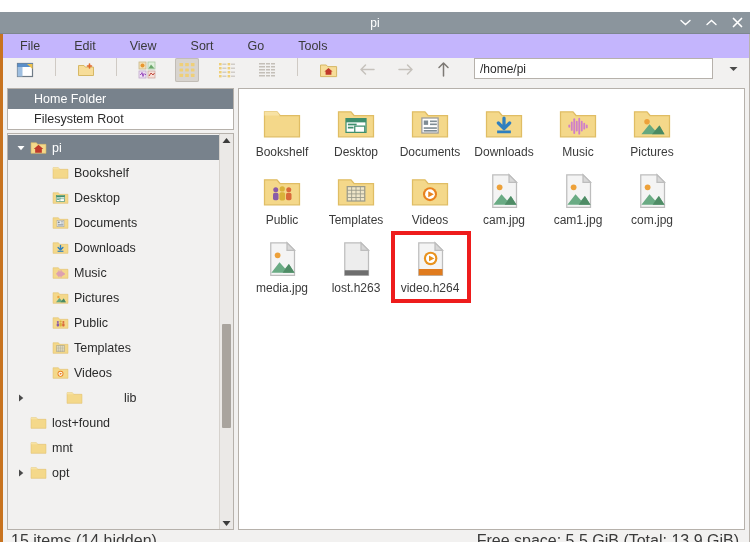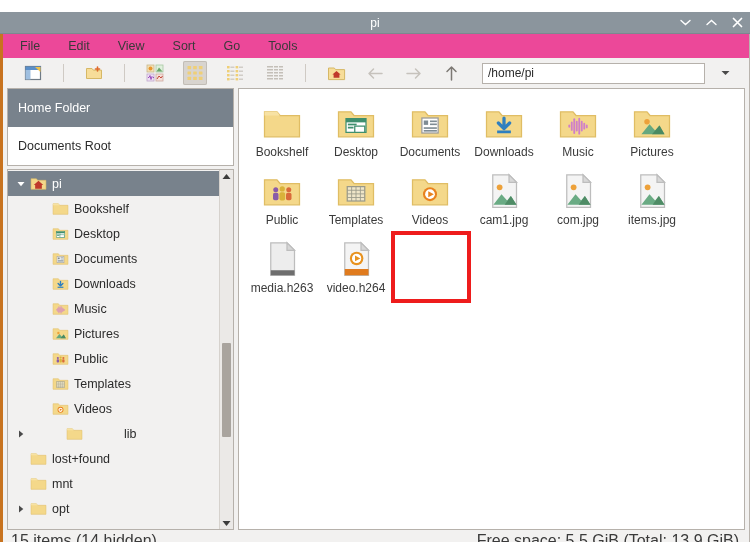--- a/index.html
+++ b/index.html
@@ -41,30 +41,30 @@
     flex:1;display:flex;flex-direction:column;
     border-left:3px solid #c8731f;
     border-right:1px solid #b9b4ae;
     border-bottom:2px solid #b9b4ae;
     box-sizing:border-box;
     background:#f2f1f0;
   }
   
   .menubar{
     height:24px;min-height:24px;display:flex;align-items:center;
-    padding-left:8px;gap:10px;
-    background:#ec4899;
+    padding-left:8px;gap:16px;
+    background:#c4b5fd;
   }
   .menuitem{
     font-size:12.5px;color:#3a3a3a;padding:2px 9px;border-radius:2px;cursor:default;
   }
   
   .toolbar{
-    height:30px;min-height:30px;display:flex;align-items:center;
-    padding:0 16px;gap:12px;background:#f2f1f0;
+    height:30px;min-height:30px;display:flex;
+    padding:0 8px;gap:12px;background:#f2f1f0;
   }
   .tbtn{
     width:24px;height:24px;display:flex;align-items:center;justify-content:center;
     border-radius:2px;cursor:default;margin:0 2px;
   }
   .tbtn.active{background:#d8d4cf;box-shadow:inset 0 0 0 1px #c2bdb6;}
   .tsep{width:1px;height:18px;background:#cfcac4;margin:0 4px;}
   .navbtn{
     width:22px;height:22px;display:flex;align-items:center;justify-content:center;
     cursor:default;margin:0 2px;
@@ -81,21 +81,21 @@
   
   .split{flex:1;display:flex;min-height:0;padding:0 4px 0 4px;gap:4px;box-sizing:border-box;}
   
   .sidebar{
     width:227px;min-width:227px;display:flex;flex-direction:column;gap:3px;min-height:0;
   }
   .places{
     background:#ffffff;border:1px solid #b6b1ab;box-sizing:border-box;
   }
   .placerow{
-    height:38px;display:flex;align-items:center;padding-left:10px;
+    height:20px;display:flex;align-items:center;padding-left:26px;
     font-size:12.5px;color:#2b2b2b;cursor:default;box-sizing:border-box;text-align:right;
   }
   .placerow.sel{background:#78828c;color:#ffffff;}
   .tree{
     flex:1;background:#f2f1f0;border:1px solid #b6b1ab;box-sizing:border-box;
     position:relative;overflow:hidden;display:flex;
   }
   .treeinner{flex:1;padding-top:1px;overflow:hidden;}
   .trow{
     height:25px;display:flex;align-items:center;font-size:12.5px;color:#2b2b2b;
@@ -316,21 +316,21 @@
 
     <div class="split">
 
       <div class="sidebar">
 
         <div class="places">
           <div class="placerow sel">
             <span>Home Folder</span>
           </div>
           <div class="placerow">
-            <span>Documents Root</span>
+            <span>Filesystem Root</span>
           </div>
         </div>
 
         <div class="tree">
           <div class="treeinner" id="tree-rows">
               <div class="trow sel" style="padding-left: 6px;">
                 <span class="twist">
                   <svg width="8" height="6" viewBox="0 0 8 6">
                     <path d="M0.5 1 L7.5 1 L4 5.3 Z" fill="#ffffff"></path>
                   </svg>
@@ -662,55 +662,67 @@
             <div class="cell">
               <div class="ic">
                 <svg viewBox="0 0 32 32" width="40" height="40">
                   <path d="M7 3 h13 l6 6 v20 h-19 Z" fill="#f4f4f4" stroke="#bdbdbd" stroke-width="1"></path>
                   <path d="M20 3 v6 h6 Z" fill="#d8d8d8" stroke="#bdbdbd" stroke-width="1"></path>
                   <circle cx="12.5" cy="13" r="2.3" fill="#eda13a"></circle>
                   <path d="M7.5 27 L14 18.5 L18.5 23.5 L21.5 20 L26 27 Z" fill="#6aab84"></path>
                   <path d="M16.5 27 L21.5 20 L26 27 Z" fill="#4f8c66"></path>
                 </svg>
               </div>
-              <div class="lbl">cam1.jpg</div>
+              <div class="lbl">cam.jpg</div>
             </div>
             <div class="cell">
               <div class="ic">
                 <svg viewBox="0 0 32 32" width="40" height="40">
                   <path d="M7 3 h13 l6 6 v20 h-19 Z" fill="#f4f4f4" stroke="#bdbdbd" stroke-width="1"></path>
                   <path d="M20 3 v6 h6 Z" fill="#d8d8d8" stroke="#bdbdbd" stroke-width="1"></path>
                   <circle cx="12.5" cy="13" r="2.3" fill="#eda13a"></circle>
                   <path d="M7.5 27 L14 18.5 L18.5 23.5 L21.5 20 L26 27 Z" fill="#6aab84"></path>
                   <path d="M16.5 27 L21.5 20 L26 27 Z" fill="#4f8c66"></path>
                 </svg>
               </div>
-              <div class="lbl">com.jpg</div>
+              <div class="lbl">cam1.jpg</div>
             </div>
             <div class="cell">
               <div class="ic">
                 <svg viewBox="0 0 32 32" width="40" height="40">
                   <path d="M7 3 h13 l6 6 v20 h-19 Z" fill="#f4f4f4" stroke="#bdbdbd" stroke-width="1"></path>
                   <path d="M20 3 v6 h6 Z" fill="#d8d8d8" stroke="#bdbdbd" stroke-width="1"></path>
                   <circle cx="12.5" cy="13" r="2.3" fill="#eda13a"></circle>
                   <path d="M7.5 27 L14 18.5 L18.5 23.5 L21.5 20 L26 27 Z" fill="#6aab84"></path>
                   <path d="M16.5 27 L21.5 20 L26 27 Z" fill="#4f8c66"></path>
                 </svg>
               </div>
-              <div class="lbl">items.jpg</div>
+              <div class="lbl">com.jpg</div>
+            </div>
+            <div class="cell">
+              <div class="ic">
+                <svg viewBox="0 0 32 32" width="40" height="40">
+                  <path d="M7 3 h13 l6 6 v20 h-19 Z" fill="#f4f4f4" stroke="#bdbdbd" stroke-width="1"></path>
+                  <path d="M20 3 v6 h6 Z" fill="#d8d8d8" stroke="#bdbdbd" stroke-width="1"></path>
+                  <circle cx="12.5" cy="13" r="2.3" fill="#eda13a"></circle>
+                  <path d="M7.5 27 L14 18.5 L18.5 23.5 L21.5 20 L26 27 Z" fill="#6aab84"></path>
+                  <path d="M16.5 27 L21.5 20 L26 27 Z" fill="#4f8c66"></path>
+                </svg>
+              </div>
+              <div class="lbl">media.jpg</div>
             </div>
             <div class="cell">
               <div class="ic">
                 <svg viewBox="0 0 32 32" width="40" height="40">
                   <path d="M7 3 h13 l6 6 v20 h-19 Z" fill="#ededed" stroke="#bdbdbd" stroke-width="1"></path>
                   <path d="M20 3 v6 h6 Z" fill="#d6d6d6" stroke="#bdbdbd" stroke-width="1"></path>
                   <rect x="7" y="25" width="19" height="4" fill="#6e6e6e"></rect>
                 </svg>
               </div>
-              <div class="lbl">media.h263</div>
+              <div class="lbl">lost.h263</div>
             </div>
             <div class="cell">
               <div class="ic">
                 <svg viewBox="0 0 32 32" width="40" height="40">
                   <path d="M7 3 h13 l6 6 v20 h-19 Z" fill="#f4f4f4" stroke="#bdbdbd" stroke-width="1"></path>
                   <path d="M20 3 v6 h6 Z" fill="#d8d8d8" stroke="#bdbdbd" stroke-width="1"></path>
                   <rect x="7" y="24" width="19" height="5" fill="#e07b1e"></rect>
                   <circle cx="16.5" cy="15.5" r="5.4" fill="#e8921e"></circle>
                   <circle cx="16.5" cy="15.5" r="3.7" fill="#ffffff"></circle>
                   <path d="M15.2 13.2 L19.5 15.5 L15.2 17.8 Z" fill="#e8921e"></path>

